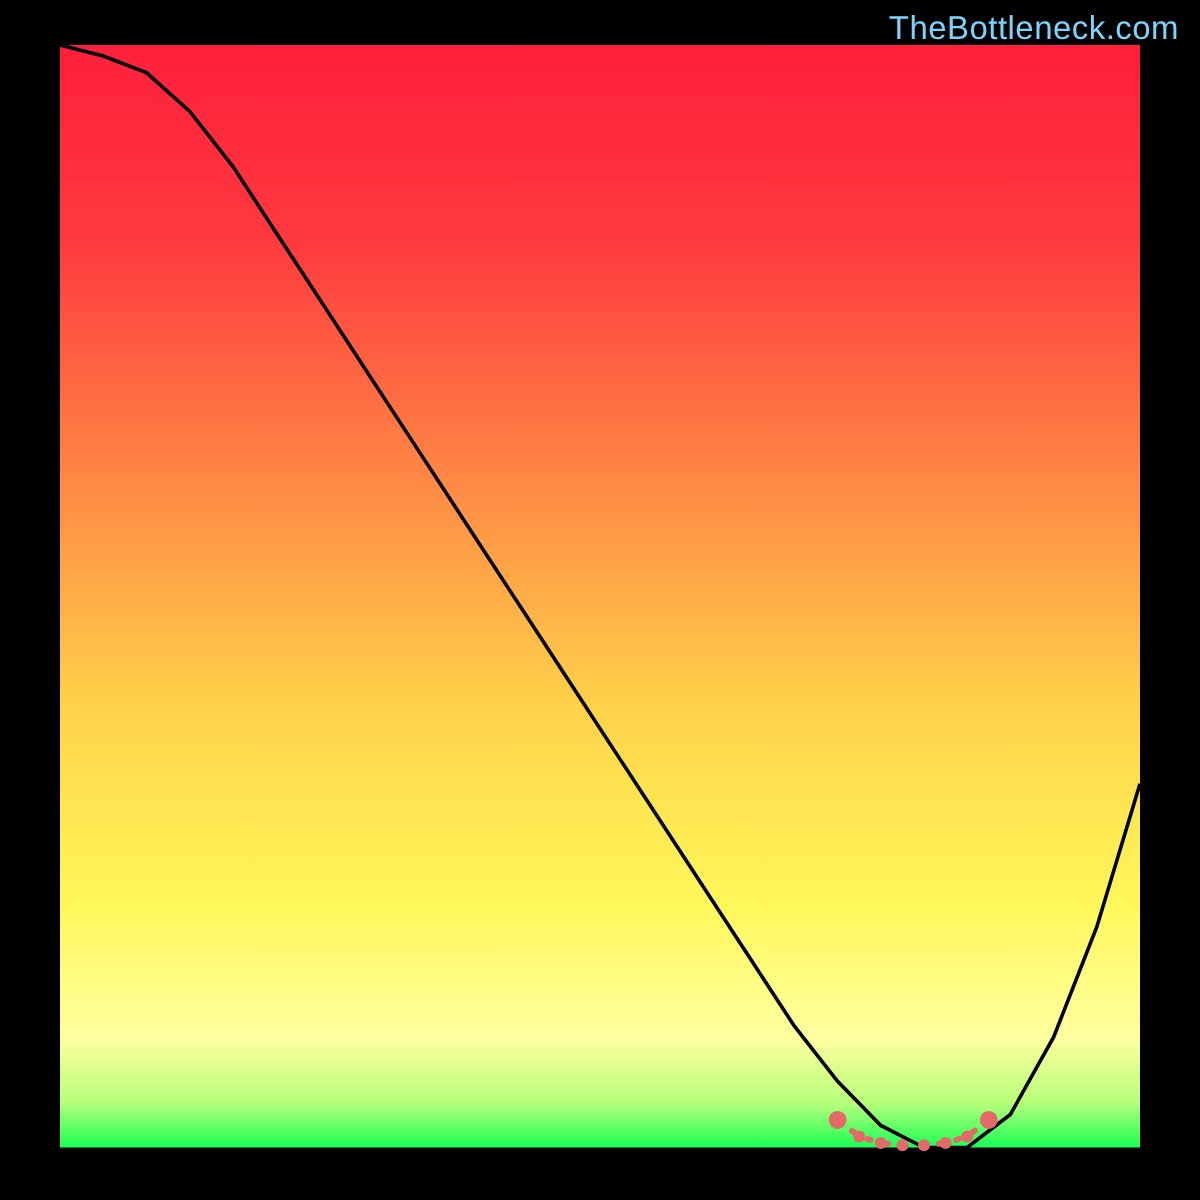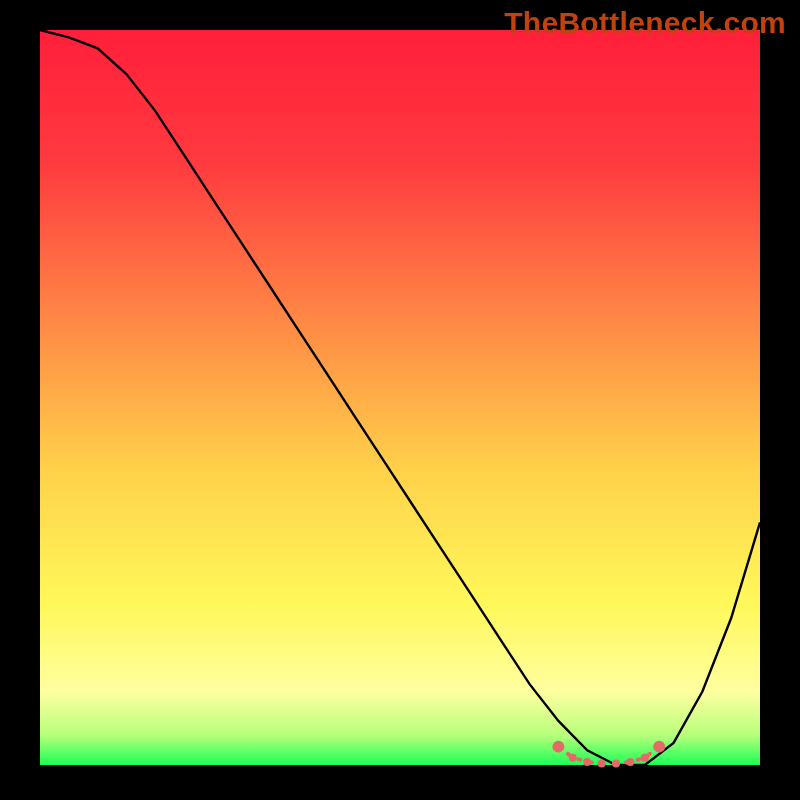--- a/index.html
+++ b/index.html
@@ -13,23 +13,23 @@
   .wrap {
     position: relative;
     width: 800px;
     height: 800px;
     background: #000;
   }
   .watermark {
     position: absolute;
     top: 6px;
     right: 14px;
-    color: #c2410c;
-    font-size: 30px;
-    font-weight: 700;
+    color: #7dd3fc;
+    font-size: 22px;
+    font-weight: 400;
     letter-spacing: 0.3px;
     z-index: 5;
   }
   svg {
     position: absolute;
     left: 0;
     top: 0;
   }
 </style>
 </head>

